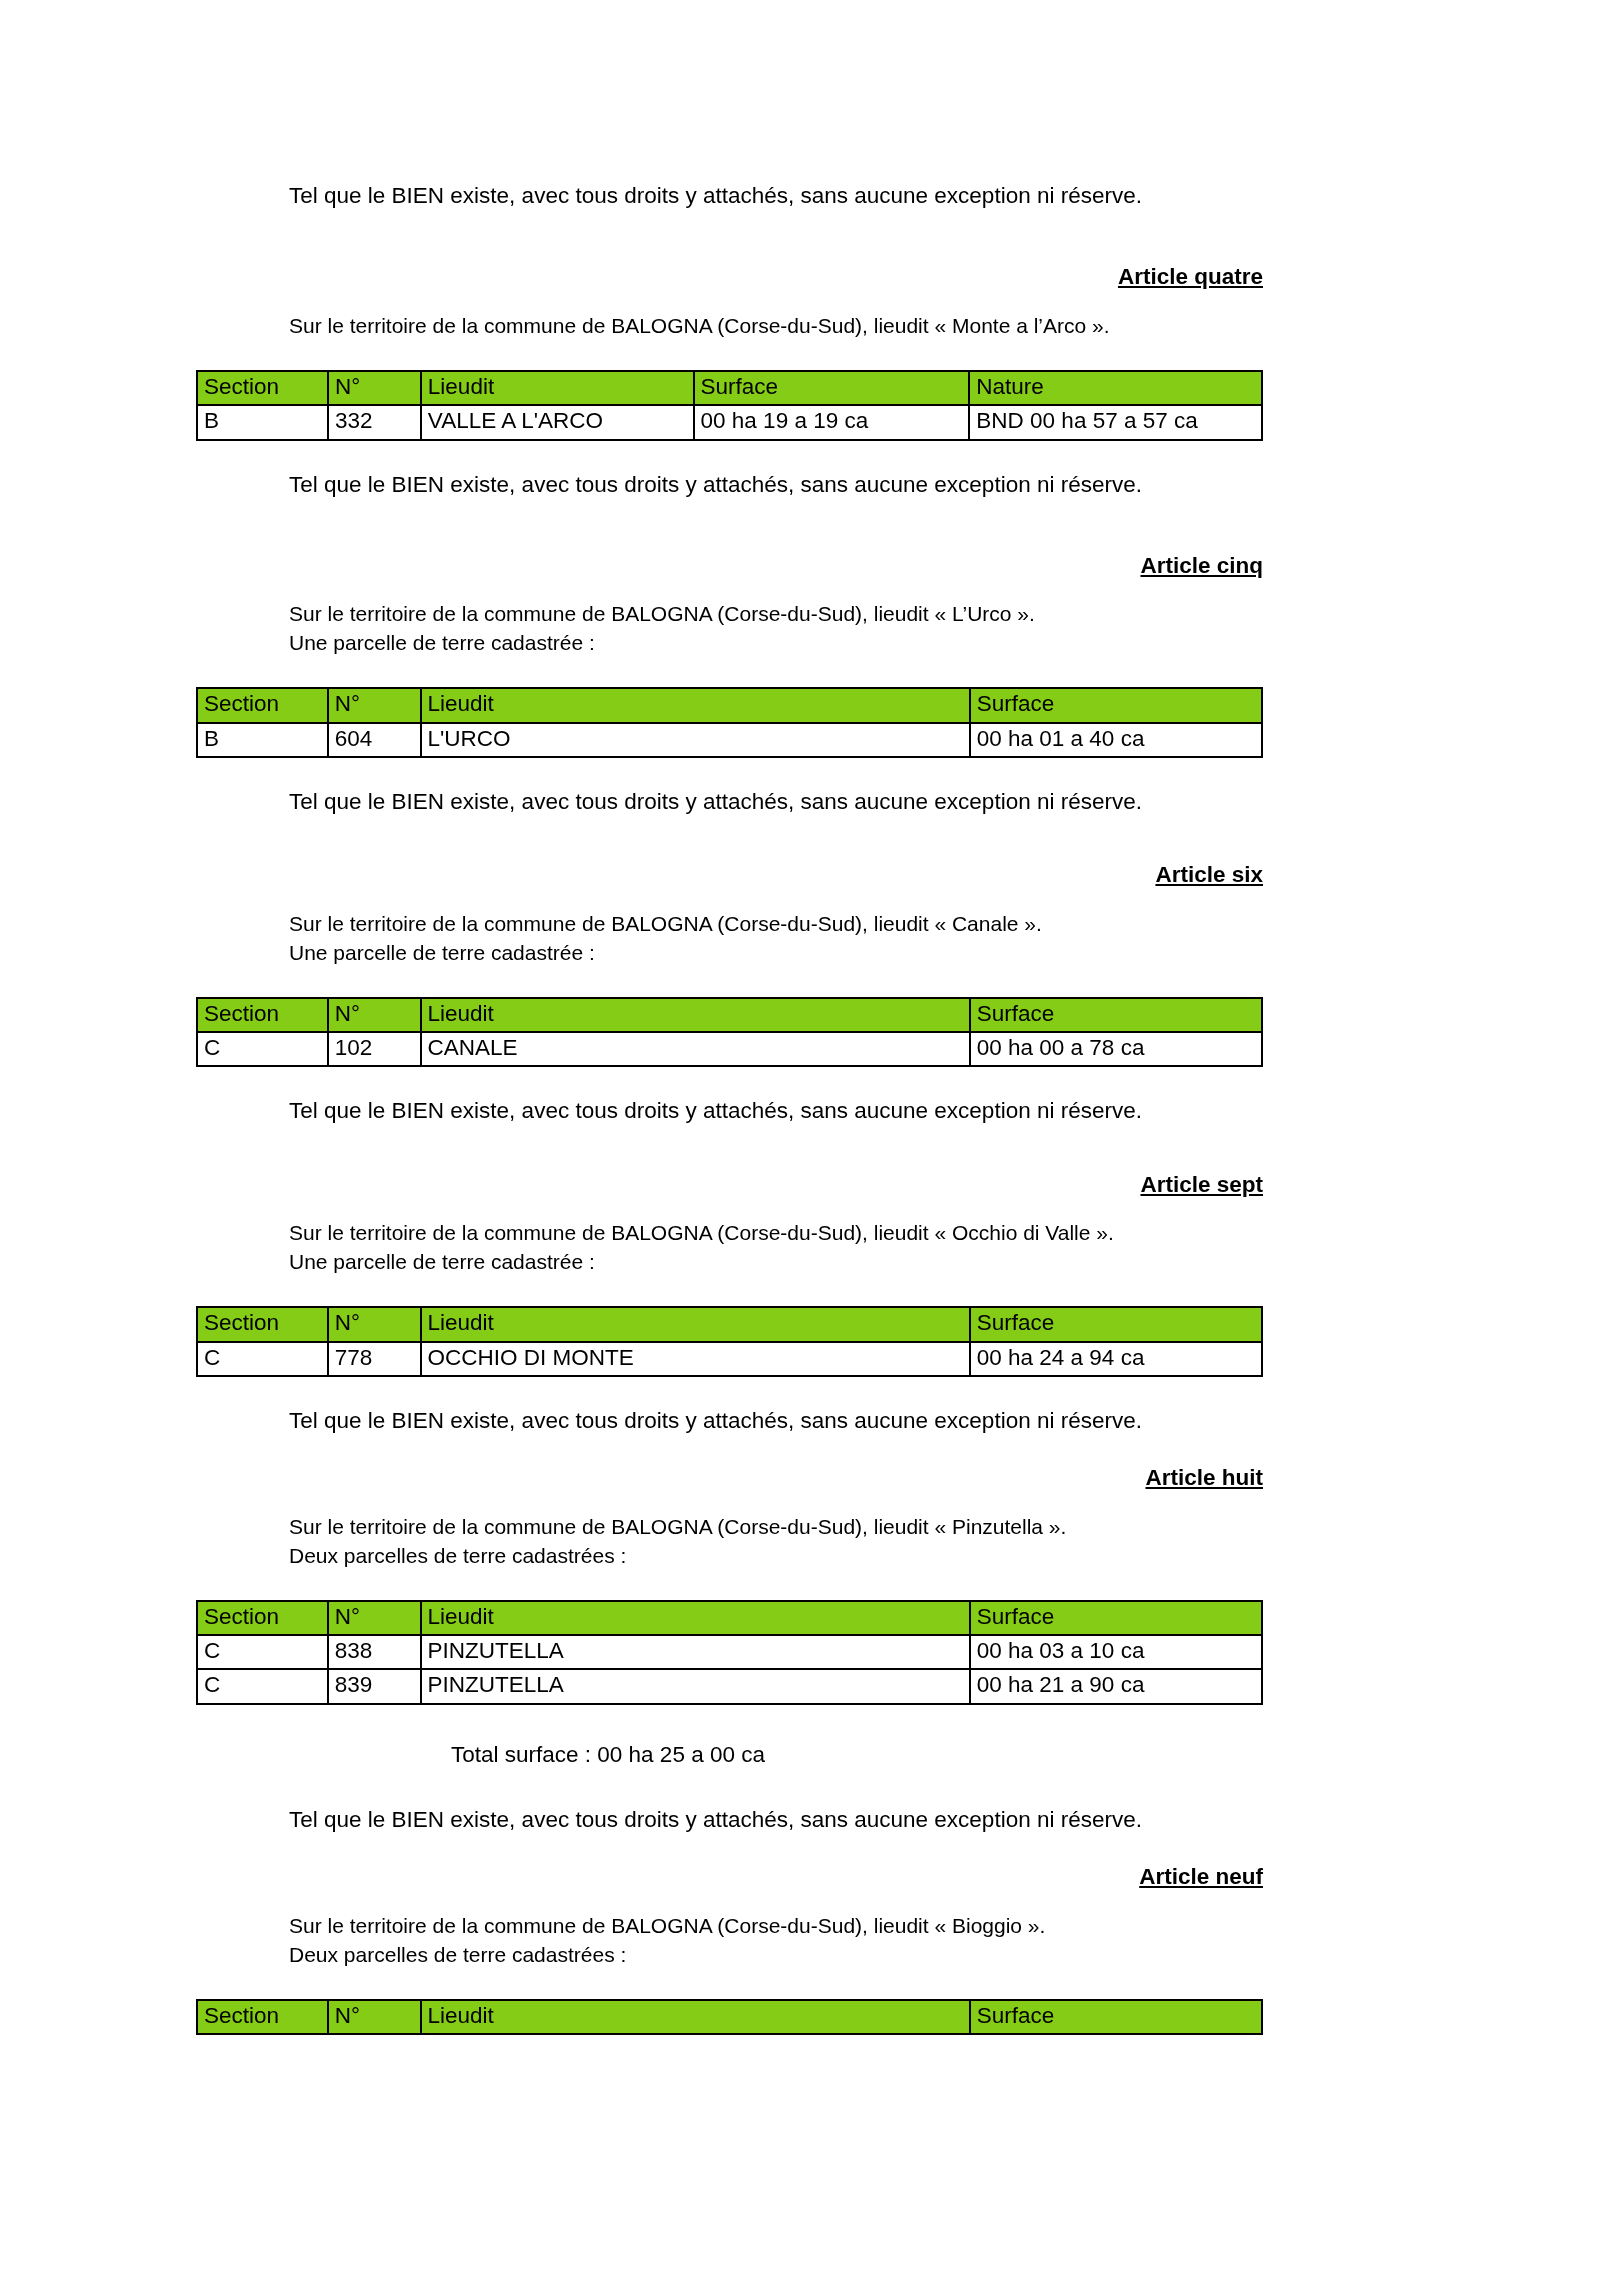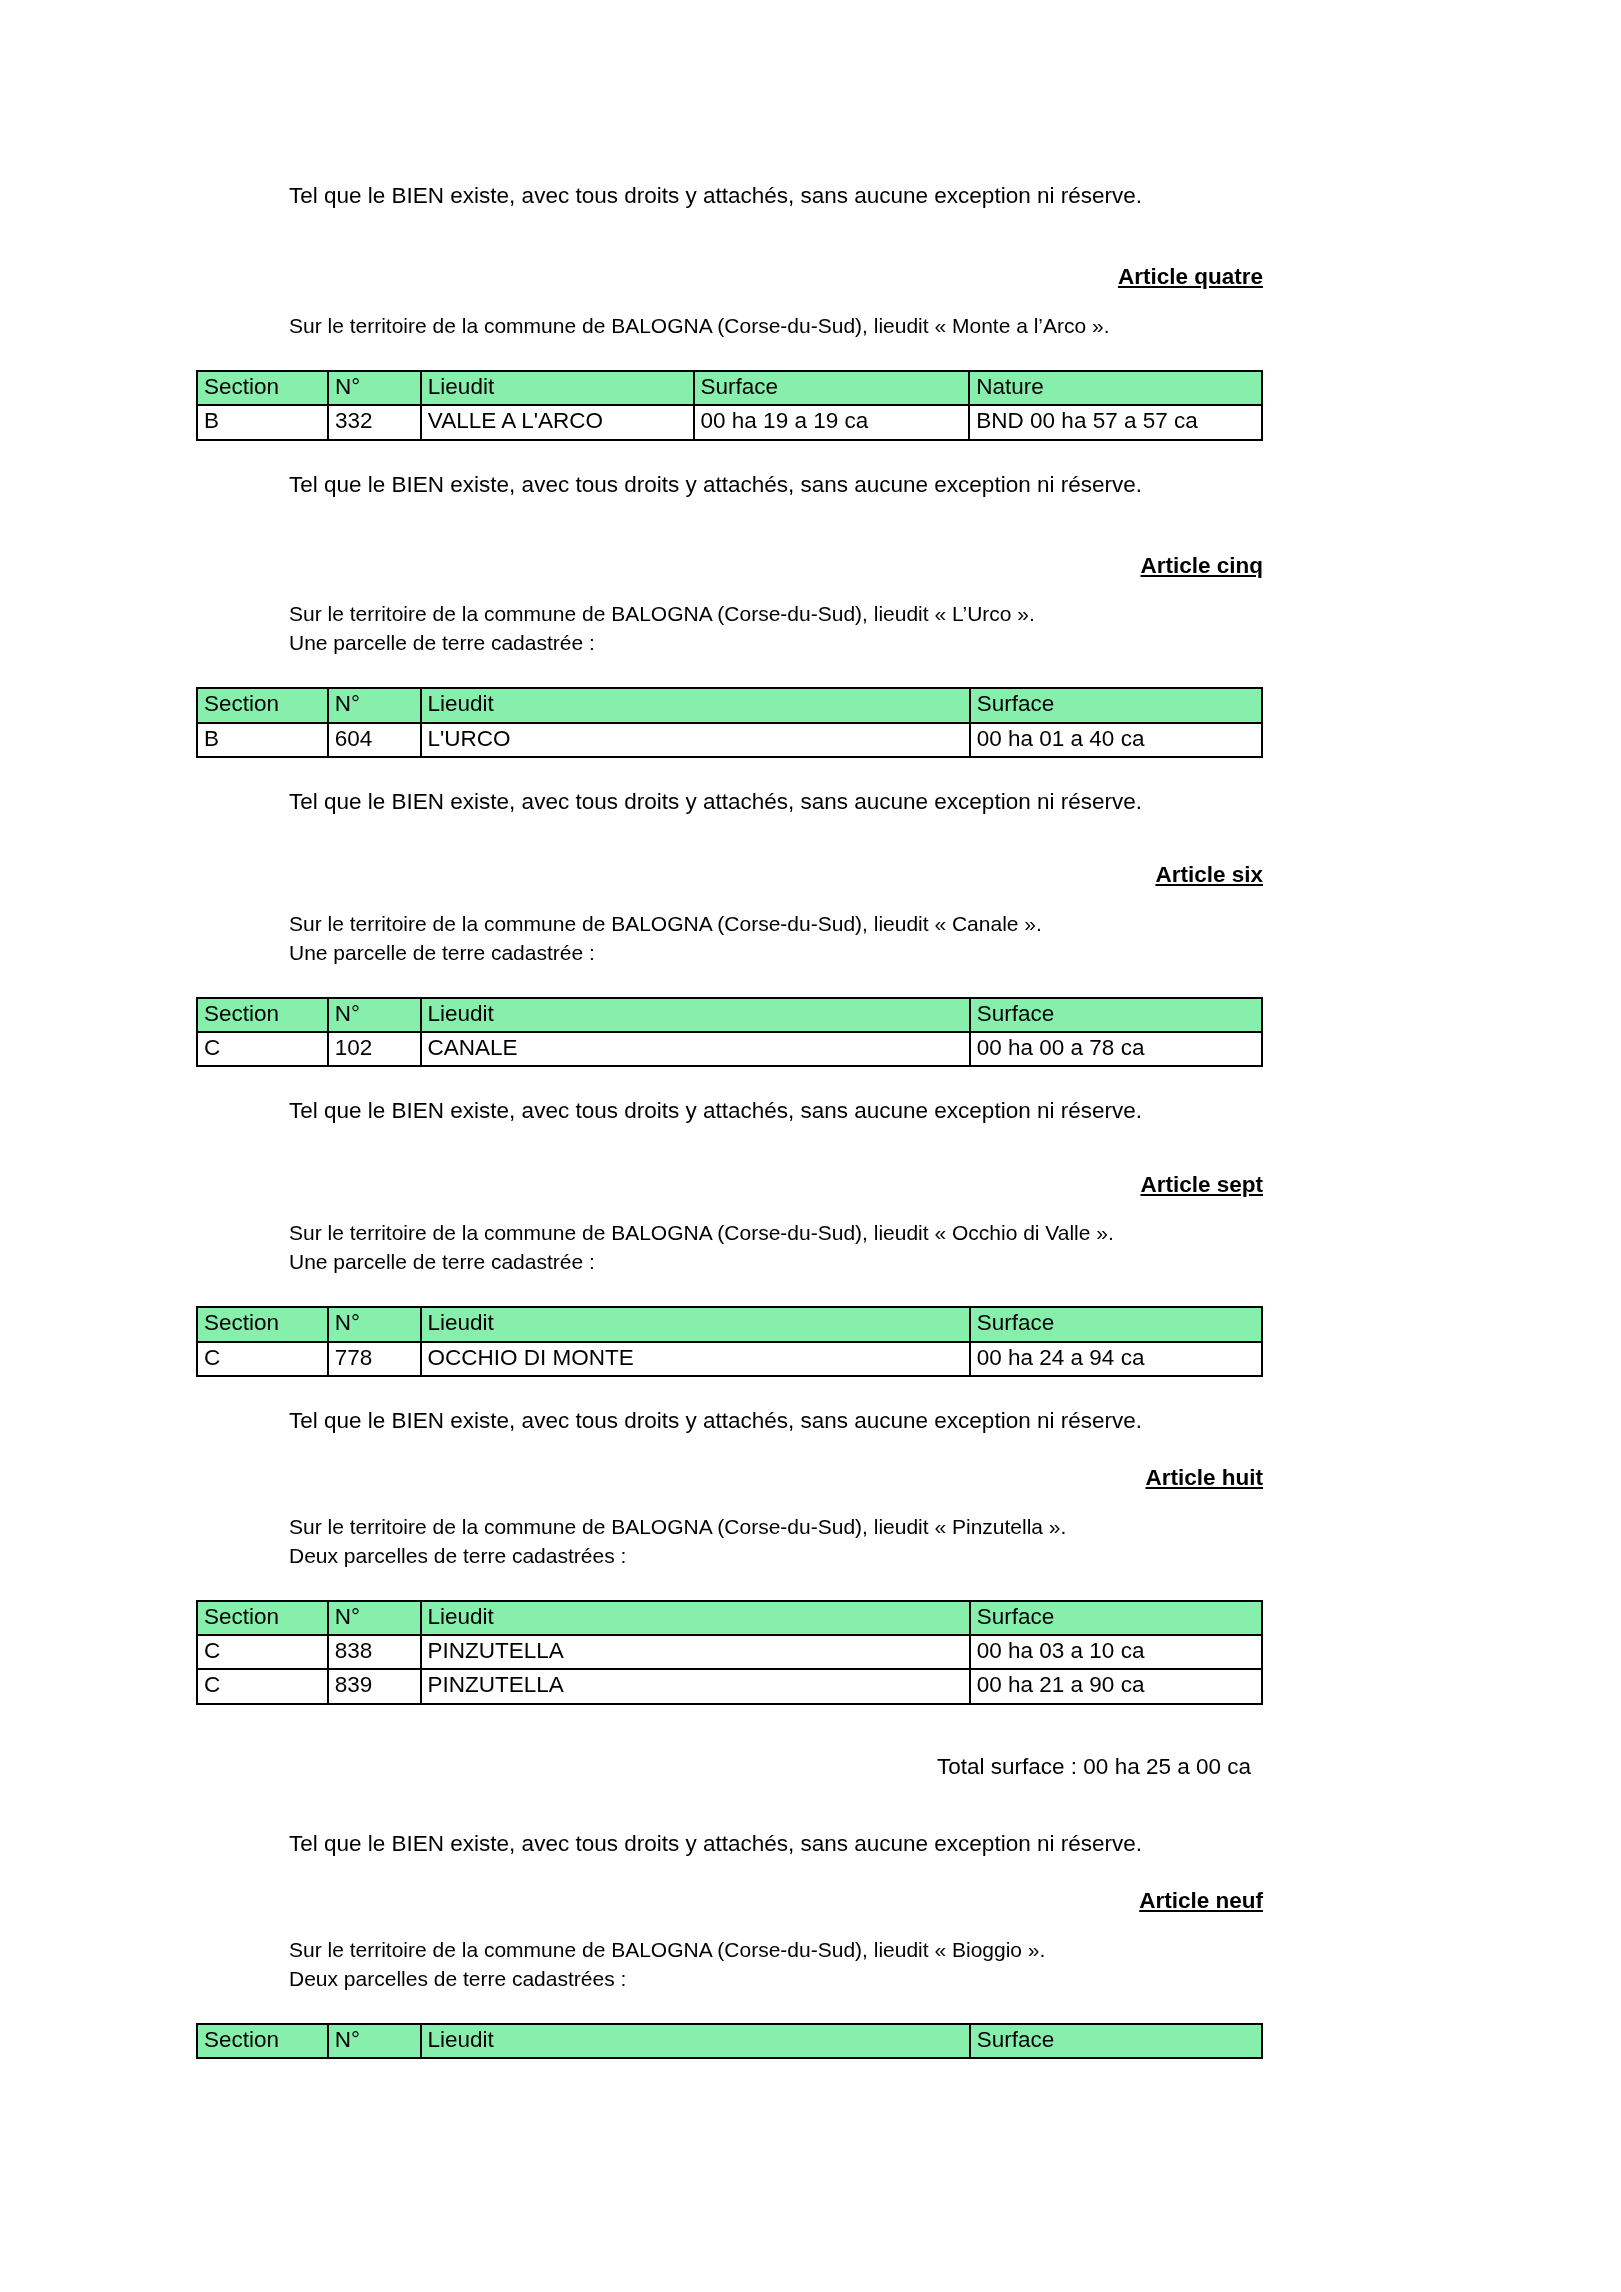--- a/index.html
+++ b/index.html
@@ -52,26 +52,26 @@
     border: 2px solid #000000;
     padding: 2px 5.9px 2.9px 5.9px;
     text-align: left;
     font-weight: normal;
     vertical-align: top;
     height: 27.4px;
     overflow: hidden;
     white-space: nowrap;
   }
   table.cadastre thead th {
-    background: #86efac;
+    background: #84cc16;
   }
   .total-line {
     font-size: 22.5px;
-    text-align: right;
-    margin: 12px;
+    text-align: left;
+    margin: 0;
     padding-left: 255px;
   }
   .sp-1 { height: 21.6px; }
   .sp-2 { height: 29px; }
   .sp-3 { height: 37px; }
   .sp-4 { height: 45px; }
   .sp-5 { height: 53px; }
 </style>
 </head>
 <body>

